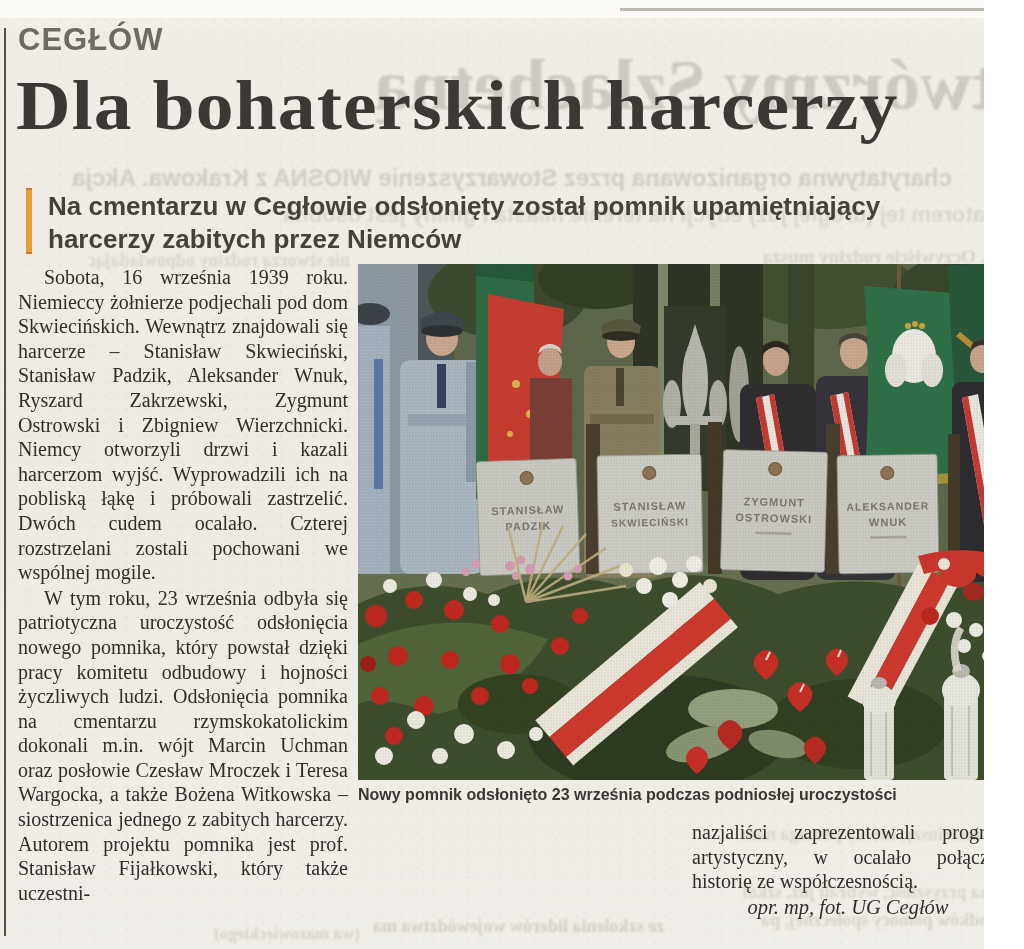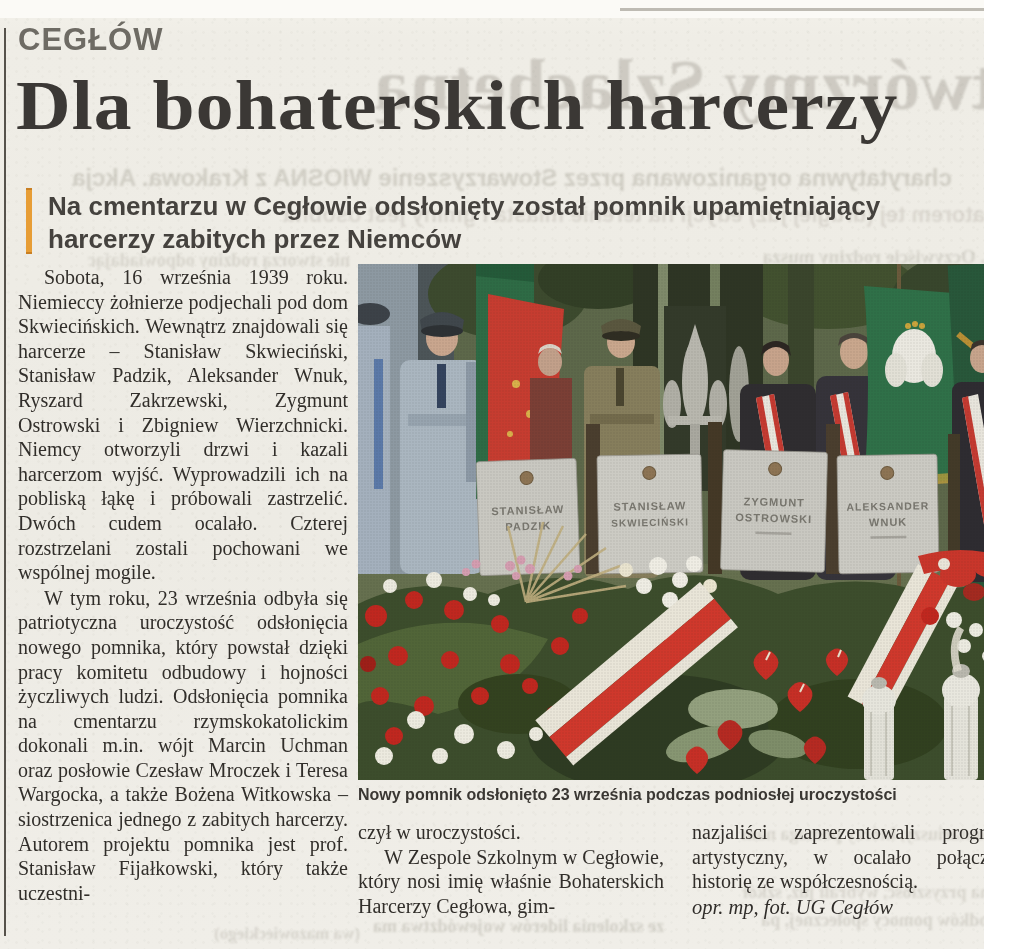--- a/index.html
+++ b/index.html
@@ -48,21 +48,21 @@
           line-height:33px;color:#45423e;width:912px;}
 
   .col{position:absolute;text-align:justify;color:#312e2a;font-size:20px;line-height:24.6px;}
   .col p{margin:0;}
   .col p.indent{text-indent:26px;}
   .col1{left:18px;top:265px;width:330px;}
   .col1 p + p{margin-top:1px;}
   .col2{left:358px;top:820px;width:306px;}
   .col3{left:692px;top:820px;width:318px;}
   .b{font-weight:400;}
-  .byline{display:block;text-align:left;font-style:italic;font-size:20.5px;
+  .byline{display:block;text-align:center;font-style:italic;font-size:20.5px;
           padding-right:6px;margin-top:1px;color:#2f2c29;}
 
   figure.photo{position:absolute;left:358px;top:264px;width:654px;height:516px;margin:0;}
   figure.photo svg{display:block;width:654px;height:516px;}
   .caption{position:absolute;left:358px;top:786px;width:656px;margin:0;
           font-family:Liberation Sans, sans-serif;font-weight:700;font-size:16px;color:#3a3733;}
   .tablet-name{font-family:"Liberation Sans",sans-serif;font-weight:700;fill:#75736b;
           letter-spacing:1px;opacity:.95;}
 </style>
 </head>
@@ -366,23 +366,19 @@
         <line x1="611" y1="442" x2="611" y2="512" stroke="#c6c5ba" stroke-width="2"></line>
         <path d="M596 408 Q588 380 600 362 L606 366 Q596 384 604 406 Z" fill="#ddd9cc" opacity="0.9"></path>
       </g>
 
       <rect width="654" height="516" fill="url(#ht)" opacity="0.14"></rect>
     </svg>
   </figure>
 
   <figcaption class="caption">Nowy pomnik odsłonięto 23 września podczas podniosłej uroczystości</figcaption>
 
-  <div class="col col2">
-    <p><span>czył w uroczystości.</span></p>
-    <p class="indent"><span>W Zespole Szkolnym w Cegłowie, który nosi imię właśnie Bohaterskich Harcerzy Cegłowa, gim-</span></p>
-  </div>
 
   <div class="col col3">
     <p><span>nazjaliści zaprezentowali program artystyczny, w ocalało połączyli historię ze współczesnością.</span></p>
     <span class="byline">opr. mp, fot. UG Cegłów</span>
   </div>
 
 </div>
 
 </body></html>

